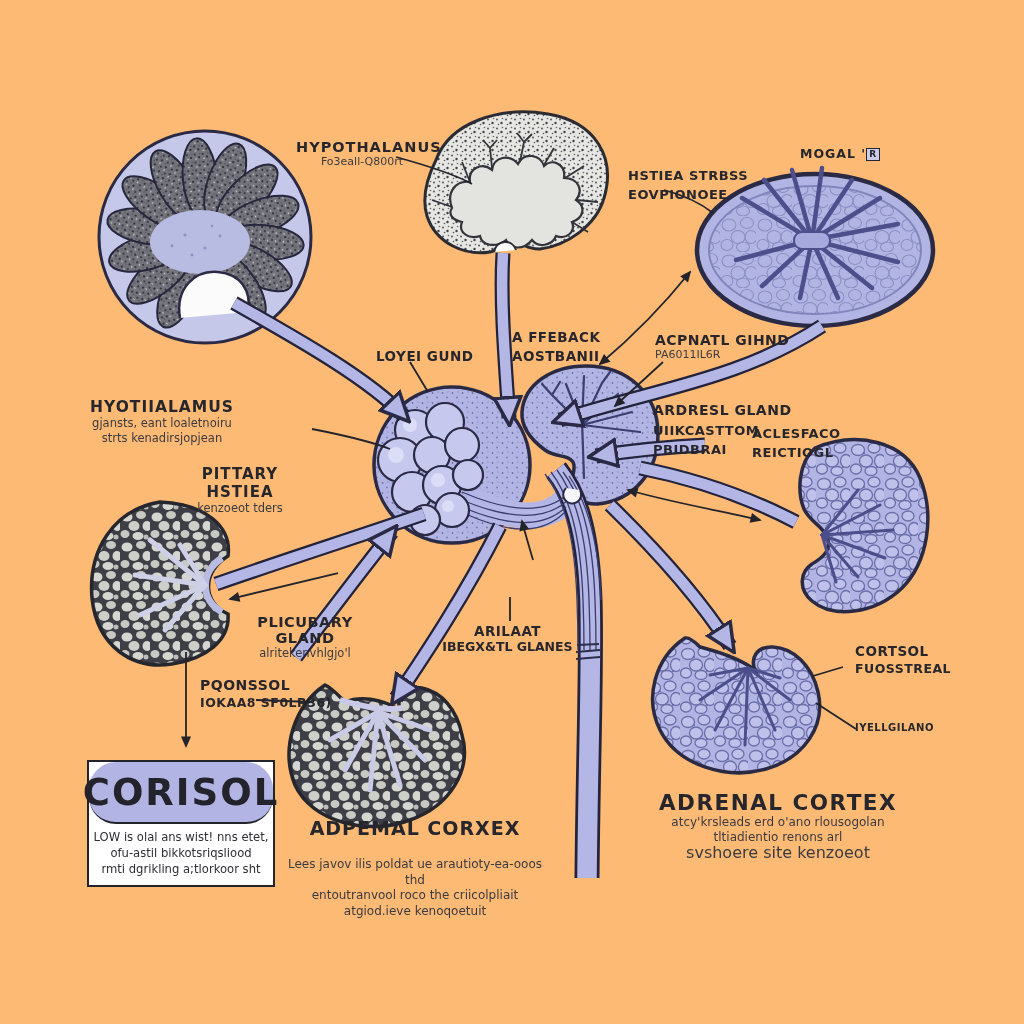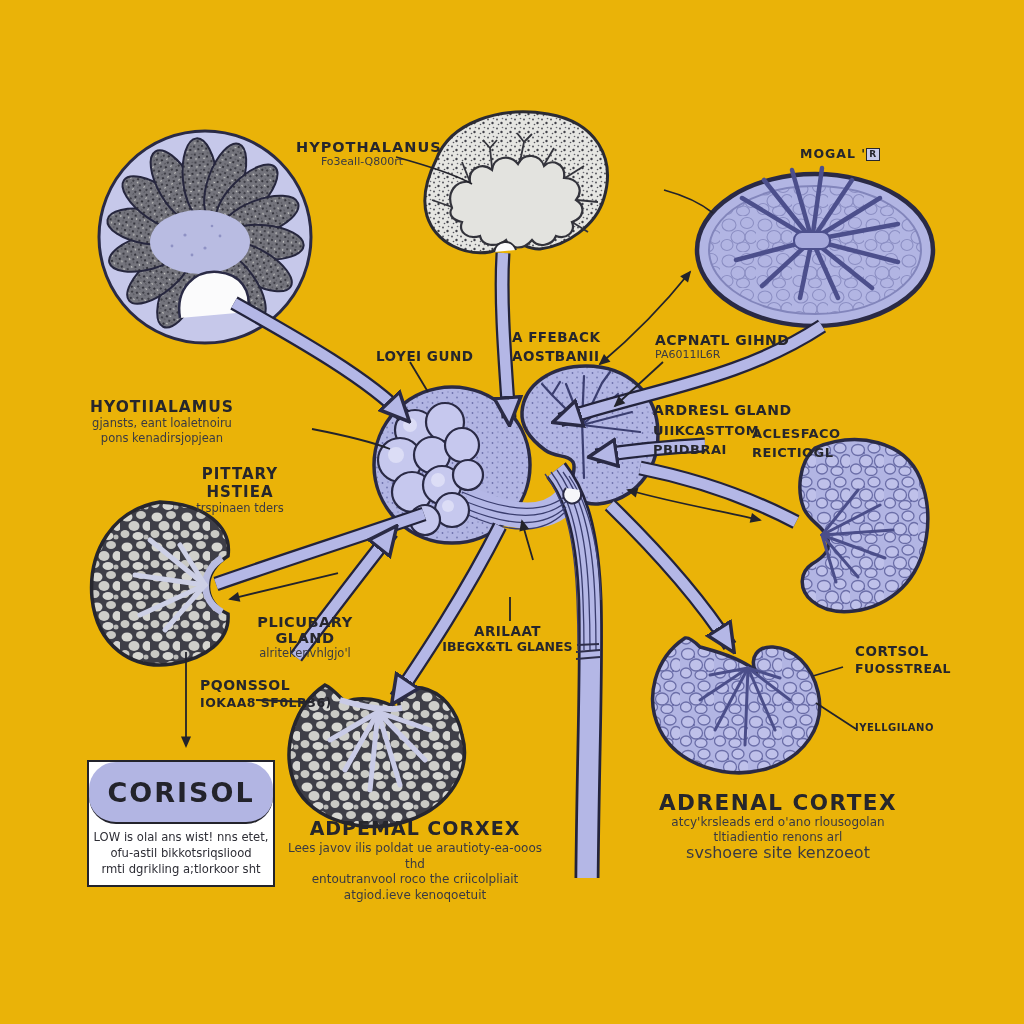--- a/index.html
+++ b/index.html
@@ -1,29 +1,29 @@
 <!DOCTYPE html>
 <html><head>
 <meta charset="utf-8">
 <style>
   html,body{margin:0;padding:0;background:#fbfbfc;}
-  .stage{position:relative;width:1024px;height:1024px;background:#eab308;overflow:hidden;
+  .stage{position:relative;width:1024px;height:1024px;background:#fdba74;overflow:hidden;
          font-family:"DejaVu Sans",sans-serif;color:#26262c;}
   .art{position:absolute;left:0;top:0;z-index:0;}
   .lbl{position:absolute;z-index:2;white-space:nowrap;color:#26262c;}
   .b{font-weight:bold;}
   .ctr{text-align:center;white-space:normal;}
   .sub{color:#3a3a42;}
   .badge{display:inline-block;border:1.5px solid #26262c;font-size:9px;line-height:11px;
          padding:0 2px;vertical-align:1px;font-weight:bold;background:#c9cbe8;}
   .cort-box{position:absolute;left:87px;top:760px;width:188px;height:127px;z-index:2;
             border:2.5px solid #23232b;background:#ffffff;box-sizing:border-box;}
   .cort-head{height:60px;background:#b2b5e3;border-bottom:2.5px solid #23232b;
              display:flex;align-items:center;justify-content:center;
-             font-size:27px;font-weight:bold;letter-spacing:2px;color:#23232b;border-radius:27px;}
+             font-size:37px;font-weight:bold;letter-spacing:2px;color:#23232b;border-radius:27px;}
   .cort-body{padding-top:5px;text-align:center;font-size:11.6px;line-height:16px;color:#2e2e36;}
 </style>
 </head>
 <body>
 
 <div class="stage">
 
 <svg class="art" width="1024" height="1024" viewBox="0 0 1024 1024">
   <defs>
     <pattern id="gst" width="9" height="9" patternUnits="userSpaceOnUse">
@@ -329,42 +329,46 @@
 
   <div class="lbl ctr" style="left:296px;top:139px;width:132px;">
     <div class="b" style="font-size:14.5px;letter-spacing:1px;">HYPOTHALANUS</div>
     <div class="sub" style="font-size:11px;">Fo3eall-Q800rt</div>
   </div>
 
   <div class="lbl b" style="left:800px;top:146px;font-size:12.5px;letter-spacing:1px;">
     <span>MOGAL '</span><span class="badge">R</span>
   </div>
 
+  <div class="lbl b" style="left:628px;top:166px;font-size:13px;line-height:19px;letter-spacing:0.5px;">
+    <div>HSTIEA STRBSS</div>
+    <div>EOVPIONOEE</div>
+  </div>
 
   <div class="lbl b" style="left:376px;top:348px;font-size:13.5px;letter-spacing:0.5px;">LOYEI GUND</div>
 
   <div class="lbl b" style="left:512px;top:328px;font-size:13.5px;line-height:19px;letter-spacing:0.5px;">
     <div>A FFEBACK</div>
     <div>AOSTBANII</div>
   </div>
 
   <div class="lbl" style="left:655px;top:332px;">
     <div class="b" style="font-size:14px;letter-spacing:0.5px;">ACPNATL GIHND</div>
     <div class="sub" style="font-size:11px;">PA6011IL6R</div>
   </div>
 
   <div class="lbl ctr" style="left:82px;top:398px;width:160px;">
     <div class="b" style="font-size:15.5px;letter-spacing:1px;">HYOTIIALAMUS</div>
     <div class="sub" style="font-size:11.5px;line-height:15px;">gjansts, eant loaletnoiru</div>
-    <div class="sub" style="font-size:11.5px;line-height:15px;">pons kenadirsjopjean</div>
+    <div class="sub" style="font-size:11.5px;line-height:15px;">strts kenadirsjopjean</div>
   </div>
 
   <div class="lbl ctr" style="left:175px;top:465px;width:130px;">
     <div class="b" style="font-size:15px;letter-spacing:1px;">PITTARY HSTIEA</div>
-    <div class="sub" style="font-size:11.5px;">trspinaen tders</div>
+    <div class="sub" style="font-size:11.5px;">kenzoeot tders</div>
   </div>
 
   <div class="lbl b" style="left:653px;top:401px;font-size:14px;line-height:19.5px;letter-spacing:0.5px;">
     <div>ARDRESL GLAND</div>
     <div style="font-size:13px;">UIIKCASTTOM</div>
     <div style="font-size:13px;">PBIDBRAI</div>
   </div>
 
   <div class="lbl b" style="left:752px;top:424px;font-size:13px;line-height:19px;letter-spacing:0.5px;">
     <div>ACLESFACO</div>
@@ -397,21 +401,21 @@
     <div class="cort-head">CORISOL</div>
     <div class="cort-body">
       <div>LOW is olal ans wist! nns etet,</div>
       <div>ofu-astil bikkotsriqsliood</div>
       <div>rmti dgrikling a;tlorkoor sht</div>
     </div>
   </div>
 
   <div class="lbl ctr" style="left:285px;top:817px;width:260px;">
     <div class="b" style="font-size:19px;letter-spacing:1px;">ADPEMAL CORXEX</div>
-    <div class="sub" style="font-size:12px;line-height:15.5px;margin-top:2px;">Lees javov ilis poldat ue arautioty-ea-ooos thd</div>
+    <div class="sub" style="font-size:12px;line-height:15.5px;margin-top:18px;">Lees javov ilis poldat ue arautioty-ea-ooos thd</div>
     <div class="sub" style="font-size:12px;line-height:15.5px;">entoutranvool roco the criicolpliait</div>
     <div class="sub" style="font-size:12px;line-height:15.5px;">atgiod.ieve kenoqoetuit</div>
   </div>
 
   <div class="lbl ctr" style="left:608px;top:790px;width:340px;">
     <div class="b" style="font-size:21.5px;letter-spacing:1.5px;">ADRENAL CORTEX</div>
     <div class="sub" style="font-size:12px;line-height:15px;">atcy'krsleads erd o'ano rlousogolan</div>
     <div class="sub" style="font-size:12px;line-height:15px;">tltiadientio renons arl</div>
     <div class="sub" style="font-size:16px;line-height:15px;">svshoere site kenzoeot</div>
   </div>

